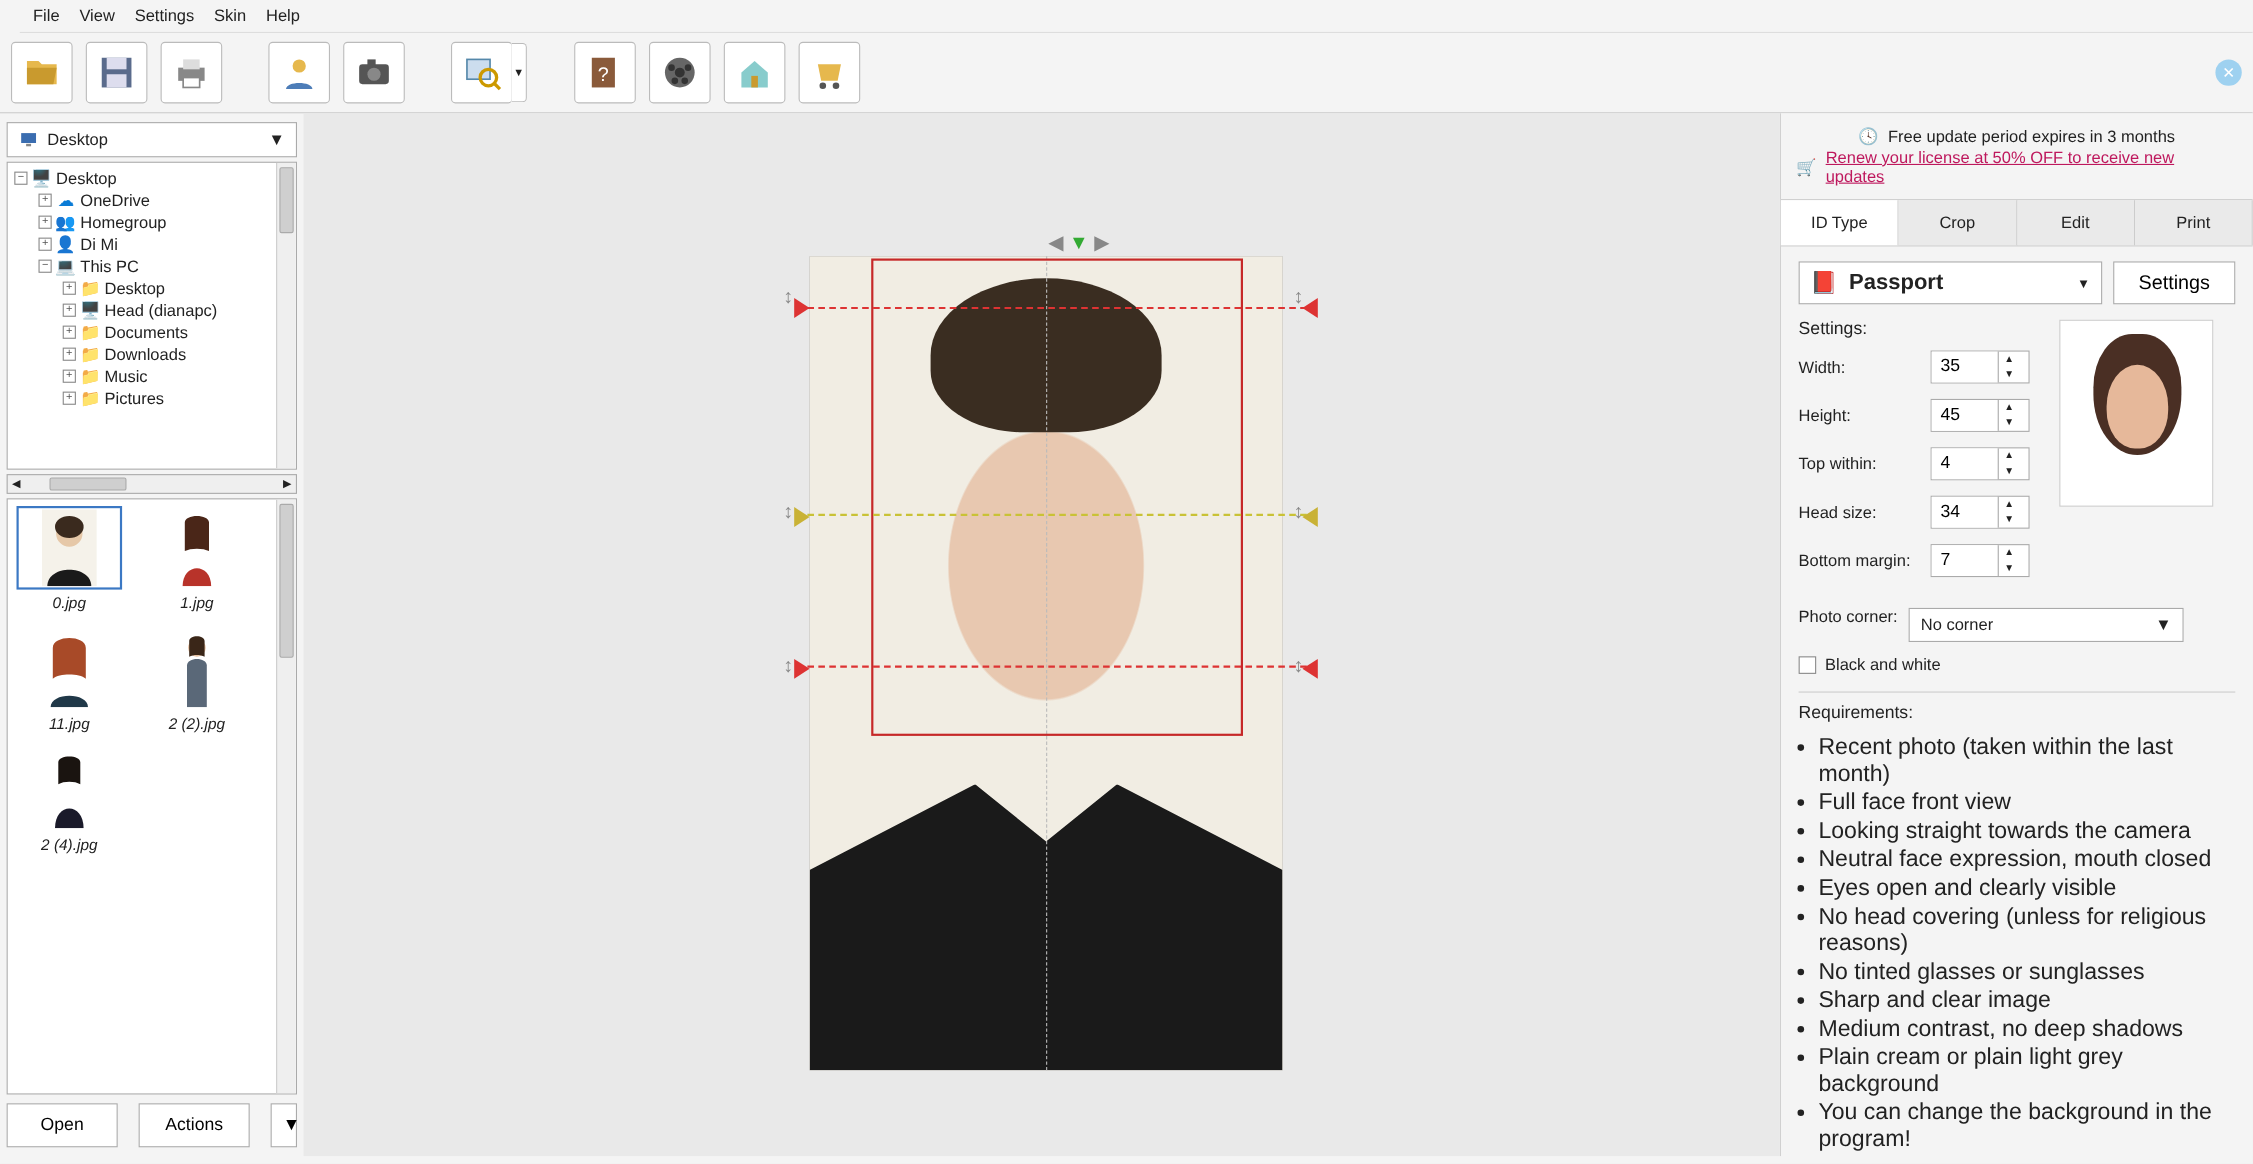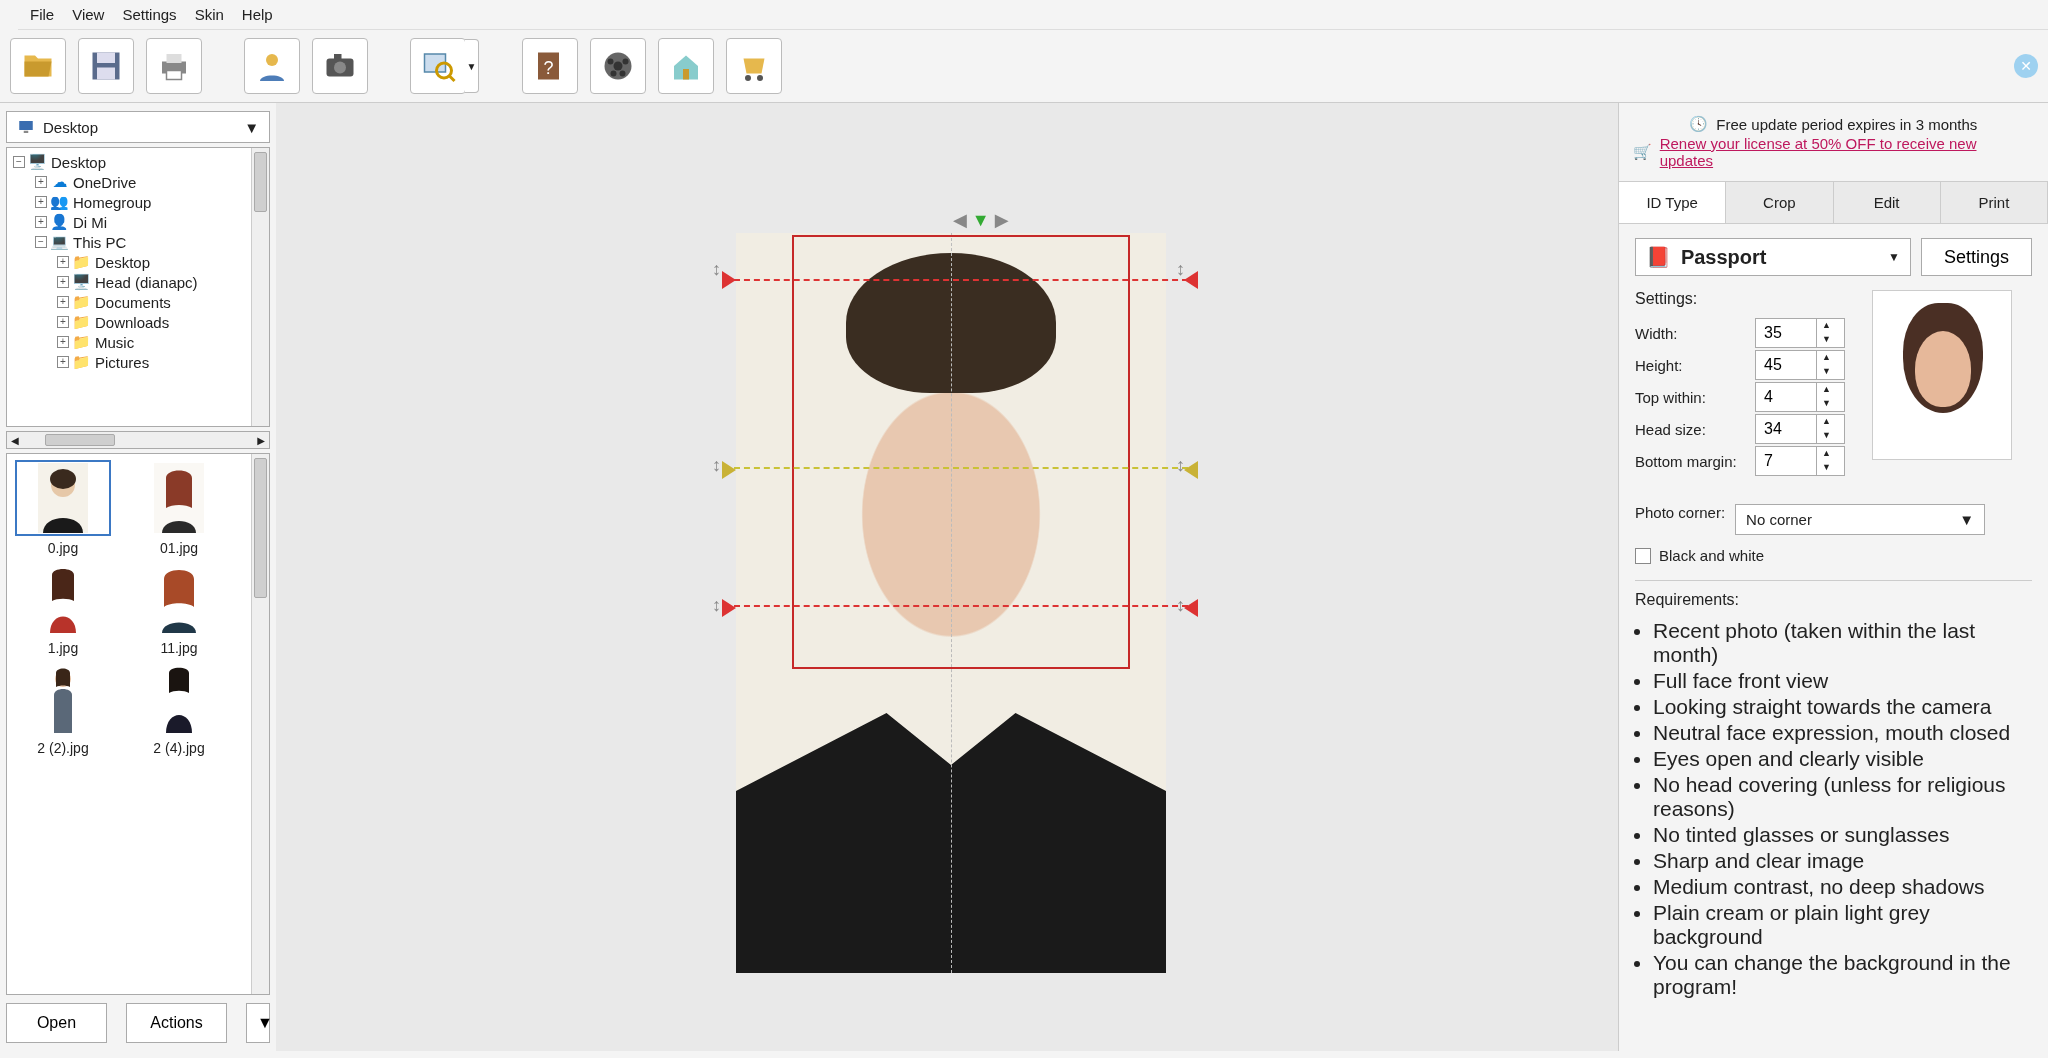--- a/index.html
+++ b/index.html
@@ -26,21 +26,21 @@
 .treebox { border:1px solid #aaa; background:#fff; flex:0 0 auto; height:280px; position:relative; overflow:hidden;}
 .treebox-inner { padding:4px 6px; }
 .trow { display:flex; align-items:center; gap:4px; padding:1px 0; white-space:nowrap;}
 .exp { width:12px; height:12px; border:1px solid #888; font-size:10px; line-height:10px; text-align:center; color:#555; background:#fff; }
 .ticon { width:18px; height:18px; display:inline-flex; align-items:center; justify-content:center; }
 .vscroll { position:absolute; right:0; top:0; bottom:0; width:18px; background:#efefef; border-left:1px solid #ccc;}
 .vscroll .thumb{ position:absolute; left:2px; right:2px; background:#cfcfcf; border:1px solid #aaa; border-radius:2px;}
 .hscroll { height:18px; background:#efefef; border:1px solid #aaa; display:flex; align-items:center; }
 .hscroll .thumb{ height:12px; background:#cfcfcf; border:1px solid #aaa; border-radius:2px; margin-left:22px; width:70px;}
 .thumbgrid { border:1px solid #aaa; background:#fff; flex:1; position:relative; overflow:hidden;}
-.thumbflow { padding:6px; display:flex; flex-wrap:wrap; gap:4px 16px; align-content:flex-start;}
+.thumbflow { padding:6px; display:flex; flex-wrap:wrap; gap:14px 16px; align-content:flex-start;font-style:italic;}
 .thumbitem { width:100px; text-align:center; font-size:14px;}
 .thumbitem .imgslot { width:96px; height:76px; margin:0 auto 4px; border:1px solid transparent; display:flex; align-items:center; justify-content:center; overflow:hidden;}
 .thumbitem.sel .imgslot{ border:2px solid #3b78c4; }
 .bottombar { display:flex; gap:19px; margin-top:4px;}
 .bottombar button{ flex:1; padding:10px; border:1px solid #aaa; background:#fff; font-size:16px;}
 .bottombar .dd{ width:24px; flex:0 0 24px; }
 
 
 .centerc { flex:1; position:relative; background:#e9e9e9; }
 .photo { position:absolute; left:460px; top:130px; width:430px; height:740px; background:#8a8a8a; }
@@ -62,21 +62,21 @@
 .promo a{ color:#be185d; text-decoration:underline;}
 .tabs { display:flex; border-top:1px solid #ccc; border-bottom:1px solid #ccc; background:#eee;}
 .tabs .tab{ flex:1; text-align:center; padding:12px 0; border-right:1px solid #ccc; background:#eaeaea;}
 .tabs .tab.active{ background:#fff; }
 .panelbody { padding:14px 16px; overflow:auto; flex:1;}
 .idrow{ display:flex; gap:10px; align-items:stretch; margin-bottom:14px;}
 .idsel{ flex:1; border:1px solid #aaa; background:#fff; display:flex; align-items:center; gap:10px; padding:6px 10px; font-size:20px; font-weight:bold;}
 .idsel .caret{ margin-left:auto; font-size:12px;}
 .setbtn{ border:1px solid #aaa; background:#fff; padding:0 22px; font-size:18px;}
 .slabel{ font-size:16px; margin:6px 0 10px; }
-.fgrid{ display:grid; grid-template-columns: 120px 90px; row-gap:2px; align-items:center;}
+.fgrid{ display:grid; grid-template-columns: 120px 90px; row-gap:14px; align-items:center;}
 .spin{ display:flex; border:1px solid #aaa; background:#fff; height:30px;}
 .spin input{ border:none; width:60px; padding:0 8px; font-size:16px; outline:none;}
 .spin .ar{ width:20px; display:flex; flex-direction:column; border-left:1px solid #aaa;}
 .spin .ar div{ flex:1; font-size:9px; text-align:center; line-height:12px;}
 .cornersel{ border:1px solid #aaa; background:#fff; padding:6px 10px; display:flex; margin-top:14px; width: 250px;}
 .cornersel span:last-child{margin-left:auto;}
 .chk{ display:flex; align-items:center; gap:8px; margin-top:12px;text-align:right;}
 .chk .box{ width:16px; height:16px; border:1px solid #888; background:#fff;}
 hr.div{ border:none; border-top:1px solid #ccc; margin:16px 0 10px;}
 .req ul{ padding-left:18px;}
@@ -261,31 +261,20 @@
         <div class="thumbitem sel">
           <div class="imgslot">
               <svg width="50" height="70" viewBox="0 0 50 70">
                 <rect width="50" height="70" fill="#f5f2ea"></rect>
                 <circle cx="25" cy="22" r="12" fill="#e6c8a8"></circle>
                 <path d="M5 70c0-20 40-20 40 0z" fill="#1a1a1a"></path>
                 <ellipse cx="25" cy="16" rx="13" ry="10" fill="#3a2a1e"></ellipse>
               </svg>
             </div>
           <span>0.jpg</span>
-        </div>
-        <div class="thumbitem">
-          <div class="imgslot">
-              <svg width="50" height="70" viewBox="0 0 50 70">
-                <rect width="50" height="70" fill="#faf8f4"></rect>
-                <circle cx="25" cy="25" r="12" fill="#e6c0a0"></circle>
-                <path d="M8 70c0-16 34-16 34 0z" fill="#2a2a2a"></path>
-                <path d="M12 15c0-10 26-10 26 0v30c-6-4-20-4-26 0z" fill="#8a3a28"></path>
-              </svg>
-            </div>
-          <span>01.jpg</span>
         </div>
         <div class="thumbitem">
           <div class="imgslot">
               <svg width="50" height="70" viewBox="0 0 50 70">
                 <rect width="50" height="70" fill="#fff"></rect>
                 <circle cx="25" cy="20" r="10" fill="#e6c0a0"></circle>
                 <path d="M12 70c0-22 26-22 26 0z" fill="#b8332a"></path>
                 <path d="M14 12c0-8 22-8 22 0v26c-5-3-17-3-22 0z" fill="#4a2618"></path>
               </svg>
             </div>

